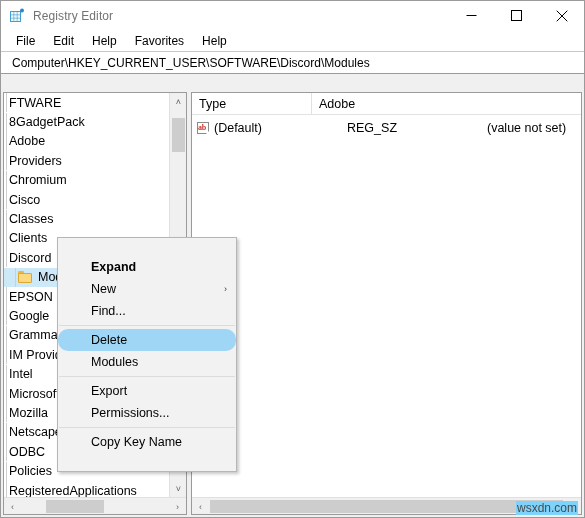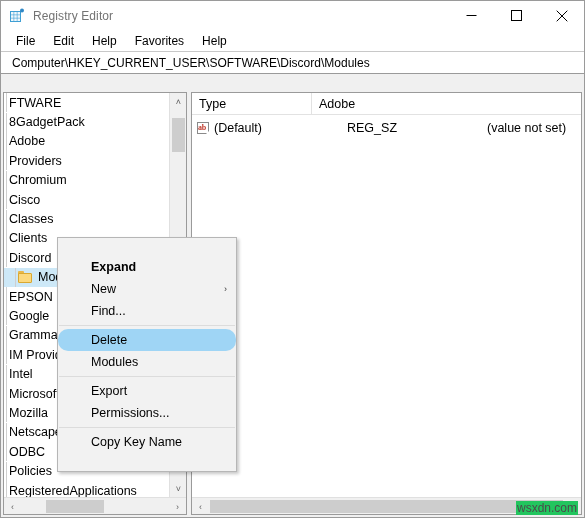--- a/index.html
+++ b/index.html
@@ -342,21 +342,21 @@
   }
 
   
   #watermark {
     position: absolute;
     right: 6px;
     bottom: 2px;
     font-size: 12px;
     color: #4a4a4a;
     z-index: 80;
-    background: #22c55e;
+    background: #7dd3fc;
     padding: 0 1px;
   }
 </style>
 </head>
 <body>
 
 <div id="window">
 
   <div id="titlebar">
     <div id="app-icon">

